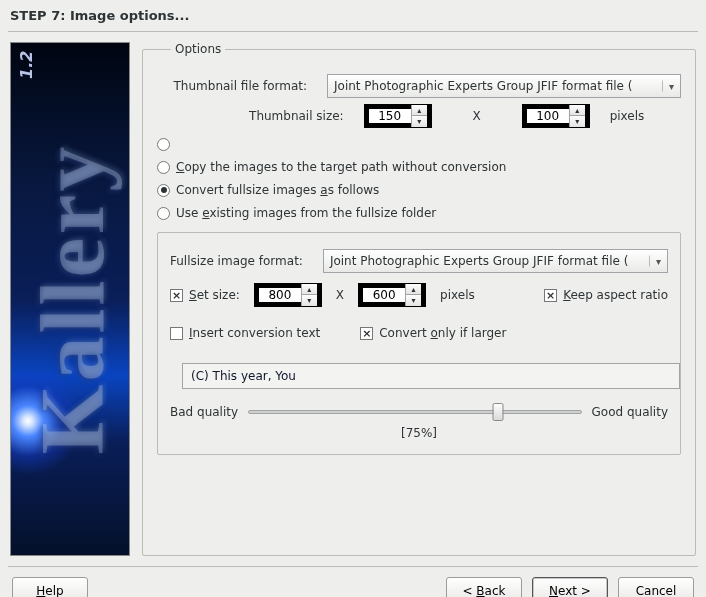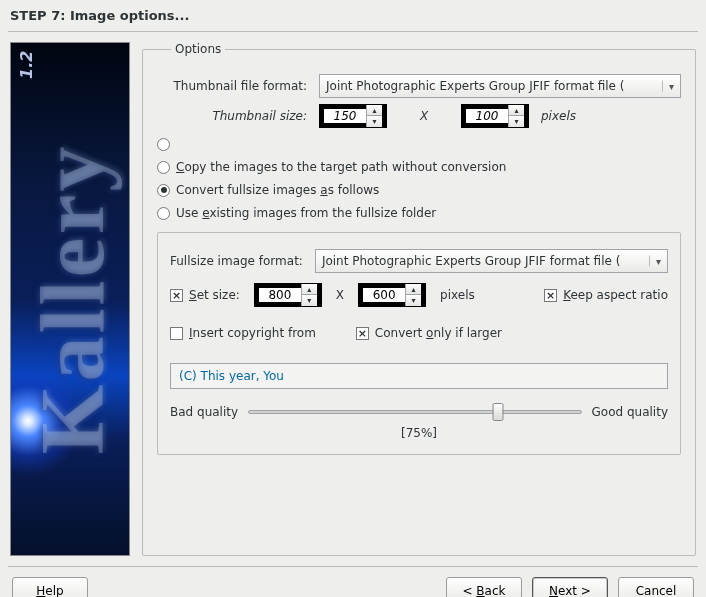--- a/index.html
+++ b/index.html
@@ -8,37 +8,37 @@
 .title { font-weight: bold; font-size: 13px; padding: 8px 10px 4px; }
 hr.divider { border: none; border-top: 1px solid #babdb6; margin: 4px 8px 0; }
 .main { flex: 1; display: flex; padding: 10px; gap: 12px; }
 .sidebar { width: 120px; height: 514px; background: linear-gradient(180deg,#000510 0%,#081840 28%,#0a1e58 50%,#0a44c0 65%,#0a1e58 78%,#04102a 100%); position: relative; border: 1px solid #888; overflow: hidden; }
 .sidebar .ktext { position: absolute; left: 52%; top: 50%; transform: translate(-50%,-50%) rotate(-90deg); font-family: serif; font-size: 90px; font-weight: 900; letter-spacing: 3px; color: rgba(200,215,240,.3); text-shadow: 2px 2px 5px rgba(160,190,230,.25), -2px -2px 5px rgba(40,60,120,.6); white-space: nowrap; }
 .sidebar .ver { position: absolute; top: 8px; left: 6px; transform: rotate(-90deg); transform-origin: left top; font-size: 16px; font-weight: bold; font-style: italic; color: #b8c4e6; margin-top: 28px; }
 .sidebar .flare { position: absolute; left: -38px; top: 323px; width: 110px; height: 110px; background: radial-gradient(circle,#ffffff 0%,#d6e6ff 6%,#4a86ff 20%,rgba(20,60,200,.5) 45%,transparent 70%); }
 .content { flex: 1; }
 fieldset.options { border: 1px solid #babdb6; border-radius: 2px; padding: 12px 14px 18px; height: 514px; }
 fieldset.options > legend { padding: 0 4px; margin-left: 14px; }
-.row { display: flex; align-items: center; gap: 12px; margin: 6px 0; }
+.row { display: flex; align-items: center; gap: 20px; margin: 6px 0; }
 .label-r { text-align: right; }
 .select { flex: 1; height: 24px; border: 1px solid #a0a4a8; background: linear-gradient(#ffffff,#e9e9e7); display: flex; align-items: center; padding: 0 22px 0 6px; position: relative; cursor: default; overflow: hidden; white-space: nowrap; }
 .select::after { content: "▾"; position: absolute; right: 6px; top: 50%; transform: translateY(-50%); color: #555; font-size: 10px; border-left: 1px solid #bbb; padding-left: 6px; }
 .spin { display: inline-flex; align-items: center; border: 5px solid #000000; height: 24px; background: #fff; }
 .spin input { border: none; width: 42px; height: 22px; text-align: center; font: inherit; outline: none; background: transparent; }
 .spin .btns { display: flex; flex-direction: column; border-left: 1px solid #a0a4a8; }
 .spin .btns div { width: 15px; height: 11px; font-size: 8px; text-align: center; line-height: 11px; background: linear-gradient(#fdfdfd,#e4e4e2); cursor: default; }
 .spin .btns div:first-child { border-bottom: 1px solid #a0a4a8; }
 .radio-group { margin: 10px 0 12px; }
 .radio-row, .check-row { display: flex; align-items: center; gap: 6px; margin: 9px 0; cursor: default; }
 .radio { width: 13px; height: 13px; border: 1px solid #777; border-radius: 50%; background: #fff; display:flex; align-items:center; justify-content:center; }
 .radio.checked::after { content: ""; width: 6px; height: 6px; background: #2e3436; border-radius: 50%; }
 .check { width: 13px; height: 13px; border: 1px solid #777; background: #fff; display:flex; align-items:center; justify-content:center; font-size: 11px; font-weight: bold; }
 .u { text-decoration: underline; }
 .panel { border: 1px solid #babdb6; border-radius: 2px; padding: 10px 12px 14px; margin-top: 6px; }
-.copyright-input { width: 100%; height: 26px; border: 1px solid #a0a4a8; background: #f3f3f2; color: #0369a1; padding: 0 8px; font: inherit; margin: 8px 0; }
+.copyright-input { width: 100%; height: 26px; border: 1px solid #a0a4a8; background: #f3f3f2; color: #0f172a; padding: 0 8px; font: inherit; margin: 8px 12px; }
 .slider-wrap { display: flex; align-items: center; gap: 10px; margin-top: 6px; }
 .slider { flex: 1; position: relative; height: 18px; }
 .slider .track { position: absolute; left: 0; right: 0; top: 50%; height: 4px; background: #d0d1cf; border: 1px solid #a0a4a8; border-radius: 2px; transform: translateY(-50%); }
 .slider .thumb { position: absolute; top: 50%; width: 11px; height: 18px; background: linear-gradient(#fdfdfd,#d9d9d7); border: 1px solid #888; border-radius: 2px; transform: translate(-50%,-50%); }
 .quality-val { text-align: center; margin-top: 5px; }
 .footer { border-top: 1px solid #babdb6; margin: 0 8px; padding: 10px 4px; display: flex; align-items: center; }
 .footer .spacer { flex: 1; }
 .btn { height: 28px; min-width: 76px; border: 1px solid #9a9e99; background: linear-gradient(#ffffff,#e7e7e5); font: inherit; padding: 0 14px; cursor: default; border-radius: 3px; }
 .btn.default { border: 1px solid #555; box-shadow: 0 0 0 1px #c7c9c6 inset; font-weight: 500; }
 .footer .btn + .btn { margin-left: 10px; }
@@ -58,21 +58,21 @@
     <div class="content">
       <fieldset class="options">
         <legend>Options</legend>
 
         <div class="row">
           <span class="label-r" style="width:150px">Thumbnail file format:</span>
           <div class="select">
               <span>Joint Photographic Experts Group JFIF format file (</span>
             </div>
         </div>
-        <div class="row" style="font-style:italic;">
+        <div class="row" style="justify-content:center;">
           <span class="label-r" style="width:150px">Thumbnail size:</span>
           <span class="spin">
             <input value="150" style="">
             <span class="btns">
                 <div>▴</div>
                 <div>▾</div>
               </span>
           </span>
           <span style="width:50px; text-align:center">X</span>
           <span class="spin">
@@ -132,21 +132,21 @@
             </span>
             <span>pixels</span>
             <span class="check-row" style="margin-left:auto">
               <span class="check">×</span>
               <span><span class="u">K</span><span>eep aspect ratio</span></span>
             </span>
           </div>
           <div class="row" style="gap:40px">
             <span class="check-row">
               <span class="check"></span>
-              <span><span class="u">I</span><span>nsert copyright from</span></span>
+              <span><span class="u">I</span><span>nsert conversion text</span></span>
             </span>
             <span class="check-row">
               <span class="check">×</span>
               <span><span>Convert </span><span class="u">o</span><span>nly if larger</span></span>
             </span>
           </div>
           <input class="copyright-input" disabled="" value="(C) This year, You" style="">
           <div class="slider-wrap">
             <span>Bad quality</span>
             <div class="slider">

